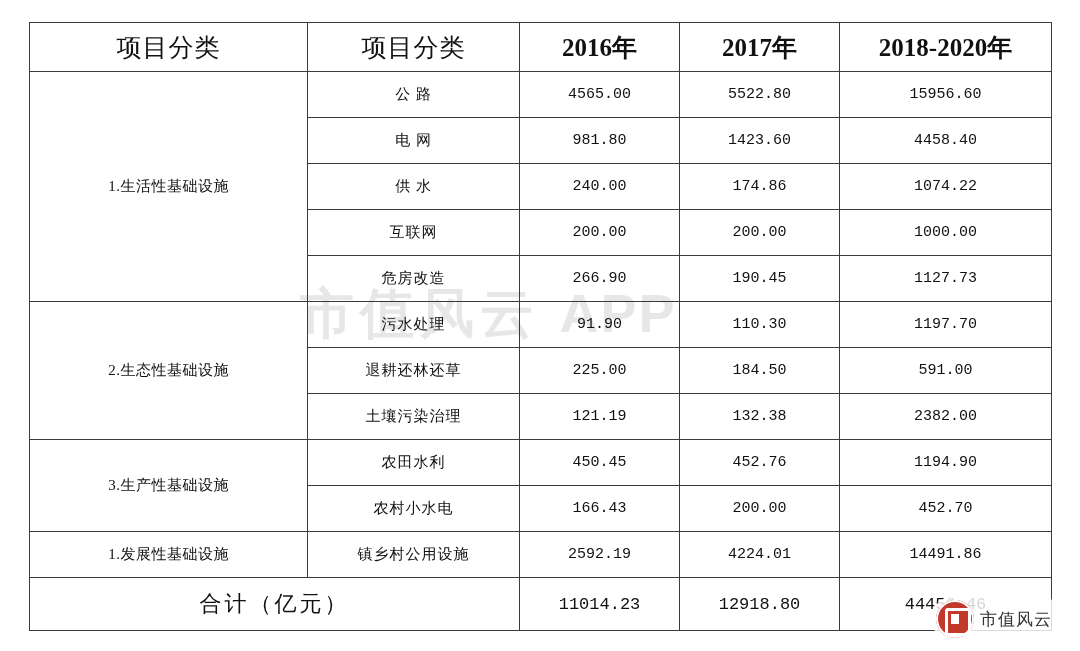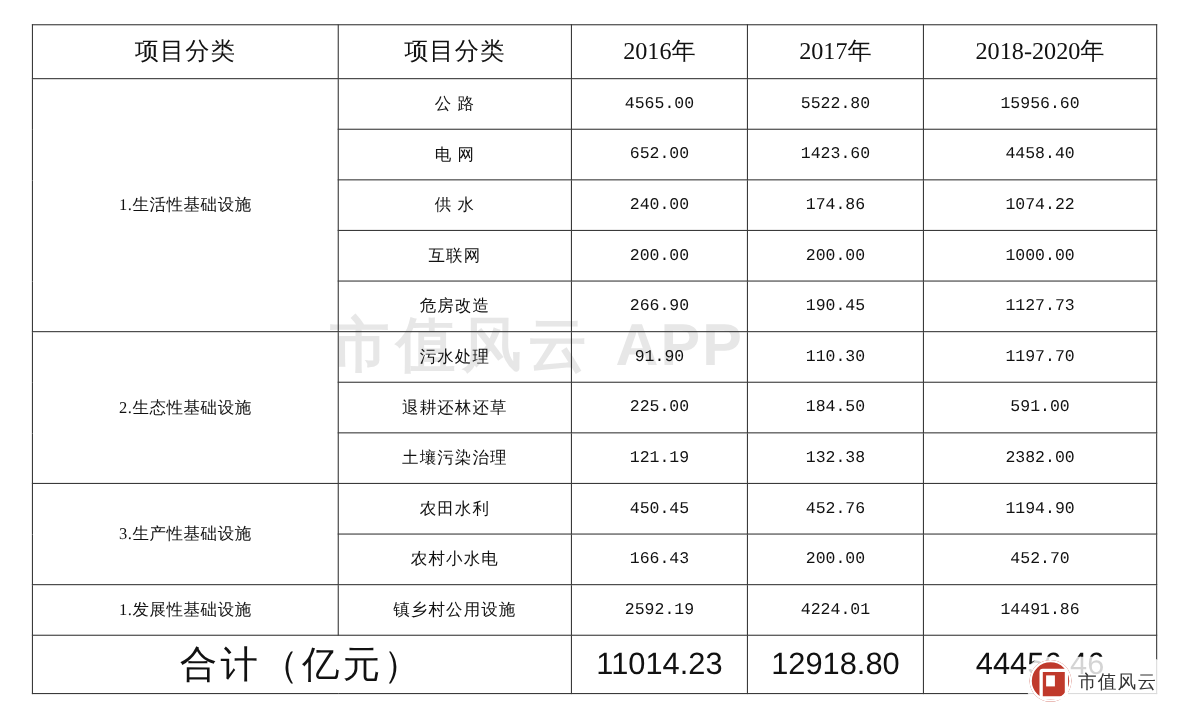--- a/index.html
+++ b/index.html
@@ -43,27 +43,28 @@
     background: transparent;
   }
   col.c0 { width: 278px; }
   col.c1 { width: 212px; }
   col.c2 { width: 160px; }
   col.c3 { width: 160px; }
   col.c4 { width: 212px; }
 
   .hdr td {
     height: 48px;
-    font-size: 22px;
+    font-size: 25px;
     font-weight: bold;
     letter-spacing: 1px;
   }
   .hdr td.num {
     font-family: "Liberation Serif", "DejaVu Serif", serif;
     letter-spacing: 0px;
+    font-weight: bold;
   }
   .row td {
     height: 45px;
     font-size: 15px;
   }
   .cat {
     font-size: 23px;
     letter-spacing: 0.5px;
   }
   .item {
@@ -76,29 +77,29 @@
     letter-spacing: 0px;
   }
   .bold-num {
     font-weight: bold;
     font-size: 23px;
   }
   .total-row td {
     height: 52px;
   }
   .total-label {
-    font-size: 34px;
+    font-size: 22px;
     font-weight: bold;
     letter-spacing: 3px;
   }
   .total-num {
     color: #b32017;
     font-weight: bold;
-    font-family: Liberation Sans, sans-serif;
-    font-size: 28px;
+    font-family: Liberation Mono, monospace;
+    font-size: 17px;
   }
 
   
   .watermark {
     position: absolute;
     left: 300px;
     top: 278px;
     width: 520px;
     height: 70px;
     font-family: "Liberation Serif", "DejaVu Serif", serif;
@@ -189,21 +190,21 @@
 
         <tr class="row">
           <td class="cat" rowspan="5">1.生活性基础设施</td>
           <td class="item">公  路</td>
           <td class="numcell">4565.00</td>
           <td class="numcell">5522.80</td>
           <td class="numcell bold-num">15956.60</td>
         </tr>
         <tr class="row">
           <td class="item">电  网</td>
-          <td class="numcell">652.00</td>
+          <td class="numcell">981.80</td>
           <td class="numcell">1423.60</td>
           <td class="numcell">4458.40</td>
         </tr>
         <tr class="row">
           <td class="item">供  水</td>
           <td class="numcell">240.00</td>
           <td class="numcell">174.86</td>
           <td class="numcell">1074.22</td>
         </tr>
         <tr class="row">

